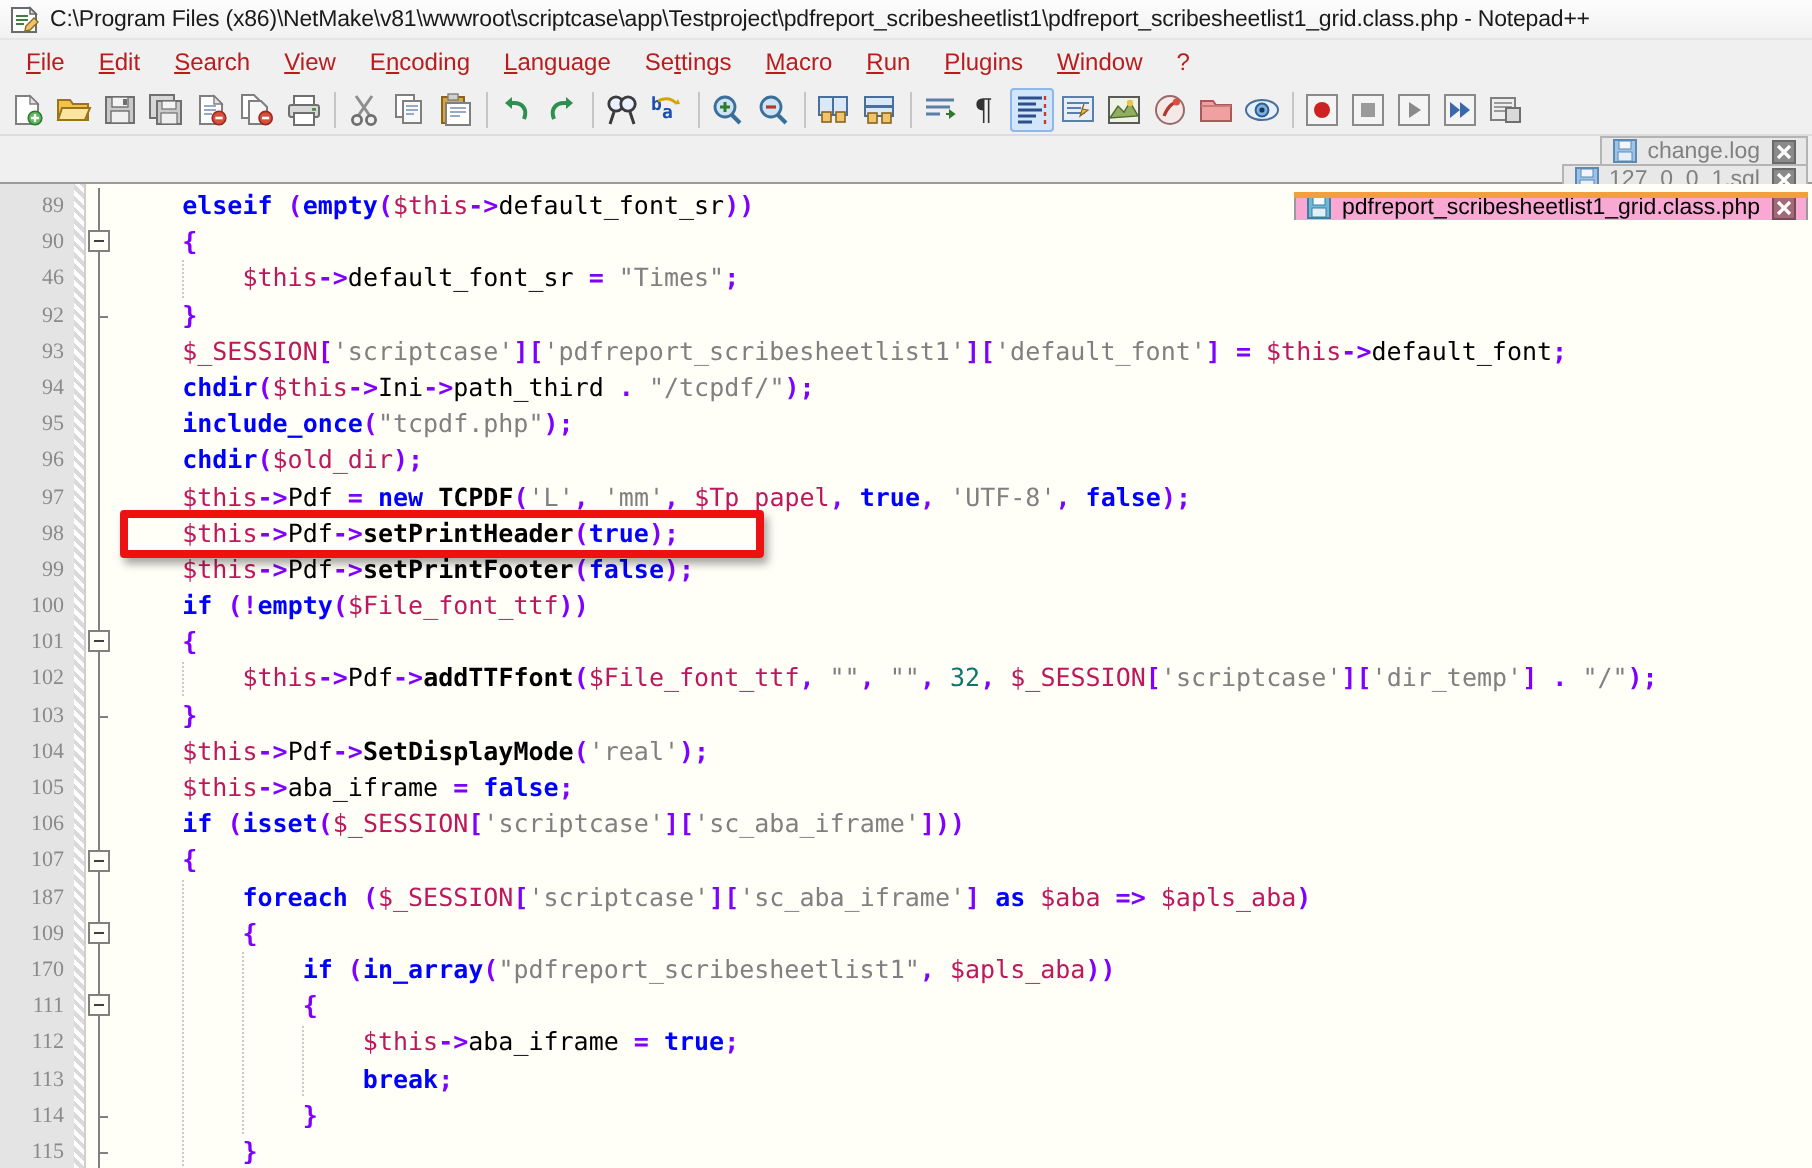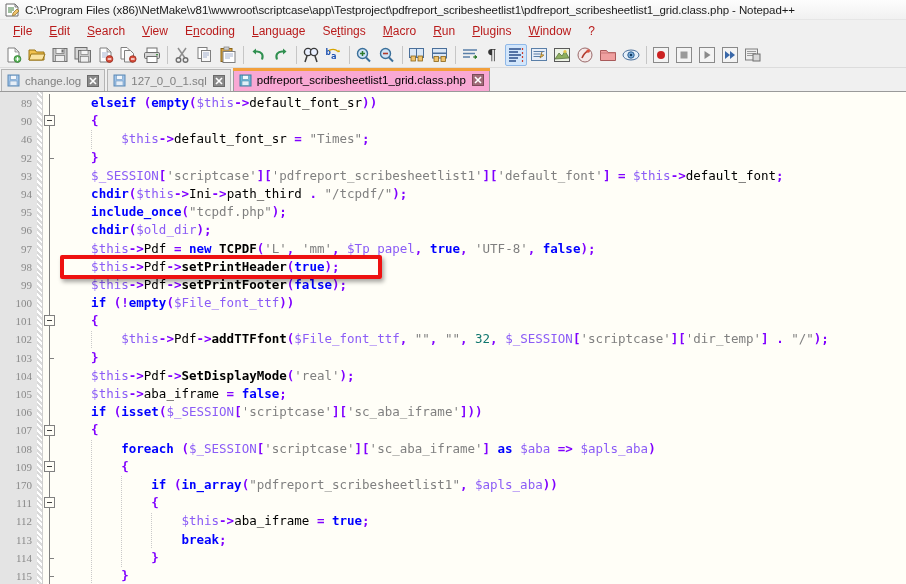--- a/index.html
+++ b/index.html
@@ -61,23 +61,24 @@
     width: 1px; height: 18px; background: #c6c6c6;
     margin: 0 3px; flex: 0 0 1px;
   }
   .tb-btn svg { display: block; }
 
   
   #tabbar {
     height: 24px;
     background: #f0f0f0;
     display: flex; align-items: flex-end;
-    padding-left: 1px;
+    padding-left: 19px;
     border-bottom: 1px solid #9a9a9a;
     position: relative;
+    flex-direction: column;
   }
   .tab {
     height: 22px;
     display: flex; align-items: center;
     padding: 0 5px 0 5px;
     margin-right: 2px;
     font-size: 11.5px;
     background: #e8e8e8;
     border: 1px solid #b4b4b4;
     border-bottom: none;
@@ -167,21 +168,21 @@
     white-space: pre;
   }
   
   .guide {
     position: absolute; width: 1px;
     background: repeating-linear-gradient(to bottom,#c9c9c9 0 1px, transparent 1px 2px);
   }
 
   
   .kw   { color: #0000ff; font-weight: bold; }
-  .var  { color: #8b5cf6; }
+  .var  { color: #be185d; }
   .str  { color: #808080; }
   .num  { color: #0f766e; margin-top: 28px; }
   .fn   { color: #000000; font-weight: bold; }
   .op   { color: #8000ff; font-weight: bold; }
   .pl   { color: #000000; }
   .brk  { color: #8000ff; font-weight: bold; }
 
   
   #annotation-box {
     position: absolute;
@@ -554,21 +555,21 @@
       <div class="ln">98</div>
       <div class="ln">99</div>
       <div class="ln">100</div>
       <div class="ln">101</div>
       <div class="ln">102</div>
       <div class="ln">103</div>
       <div class="ln">104</div>
       <div class="ln">105</div>
       <div class="ln">106</div>
       <div class="ln">107</div>
-      <div class="ln">108</div>
+      <div class="ln">187</div>
       <div class="ln">109</div>
       <div class="ln">170</div>
       <div class="ln">111</div>
       <div class="ln">112</div>
       <div class="ln">113</div>
       <div class="ln">114</div>
       <div class="ln">115</div>
     </div>
 
   <div id="bookmark-margin"></div>

